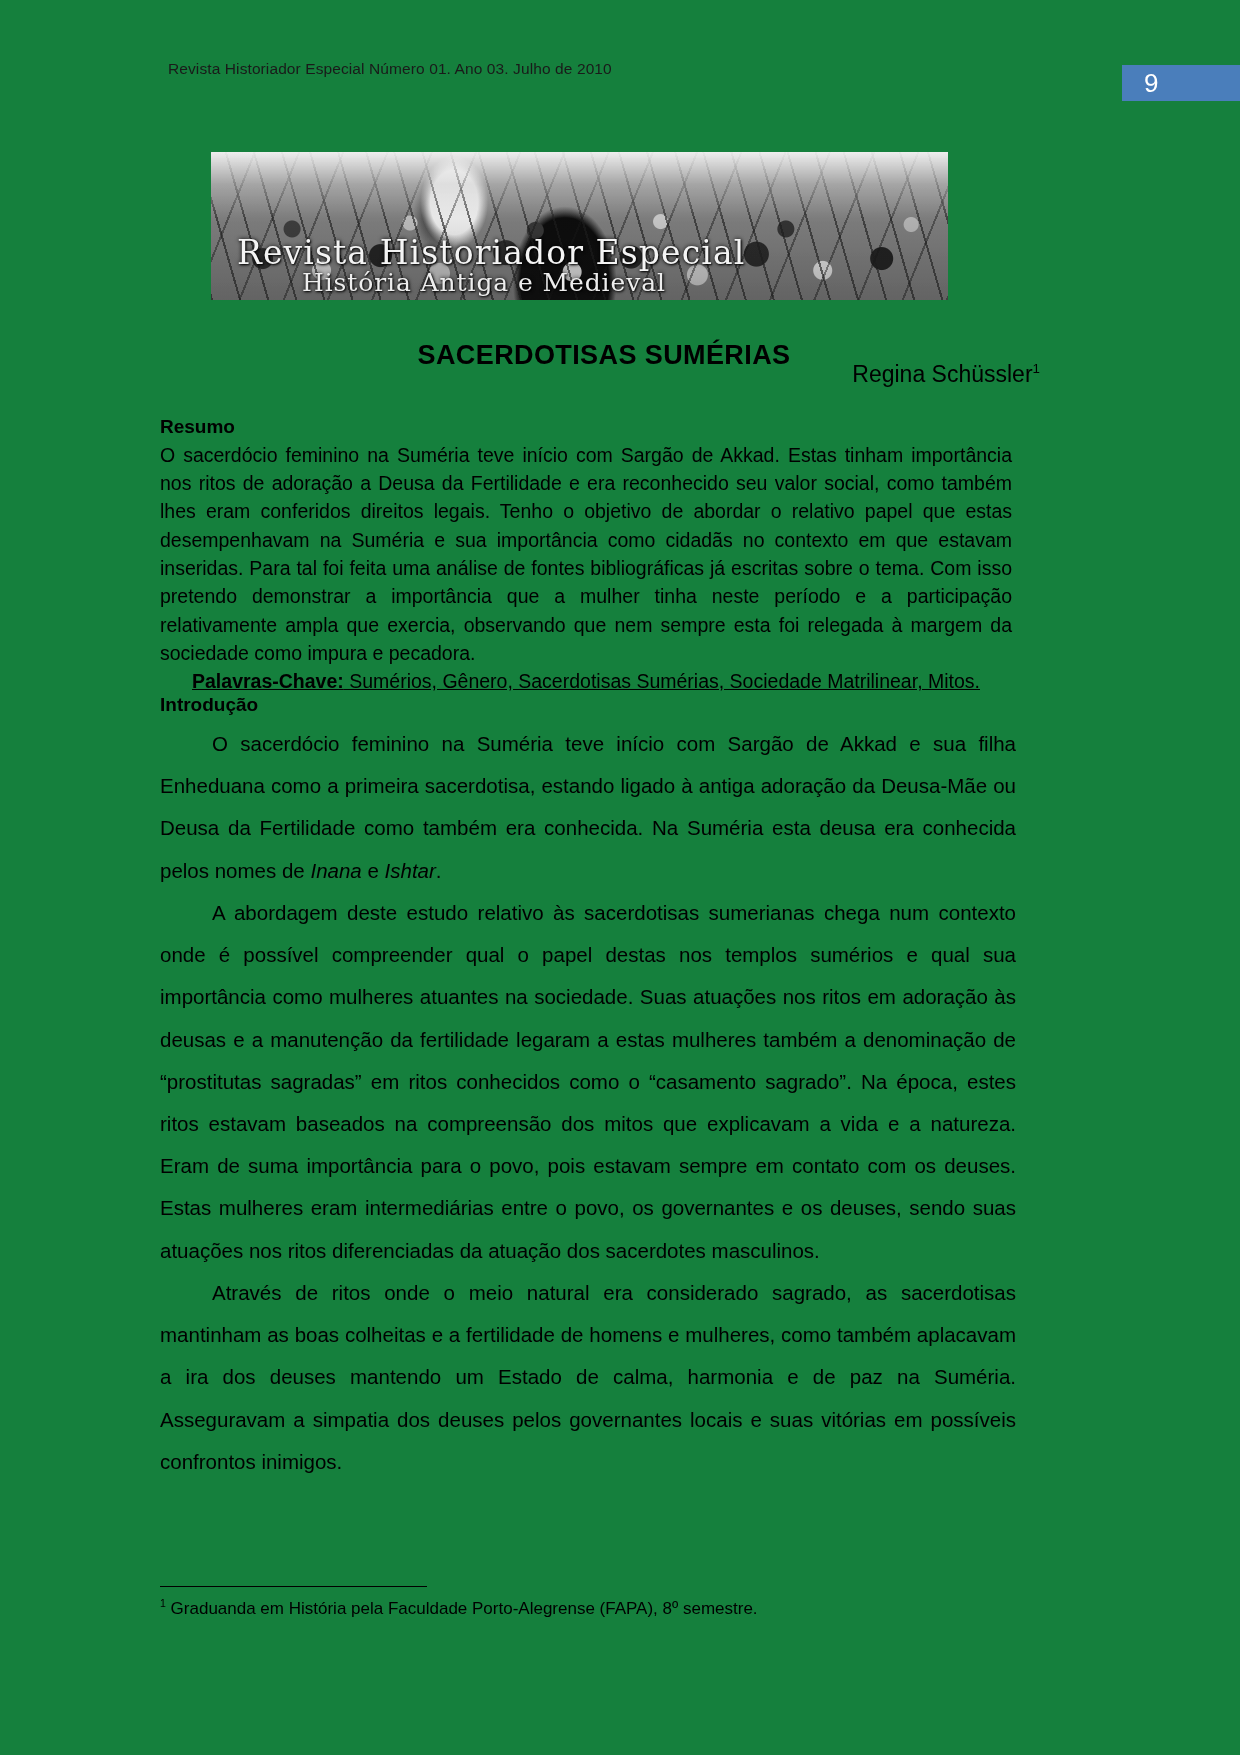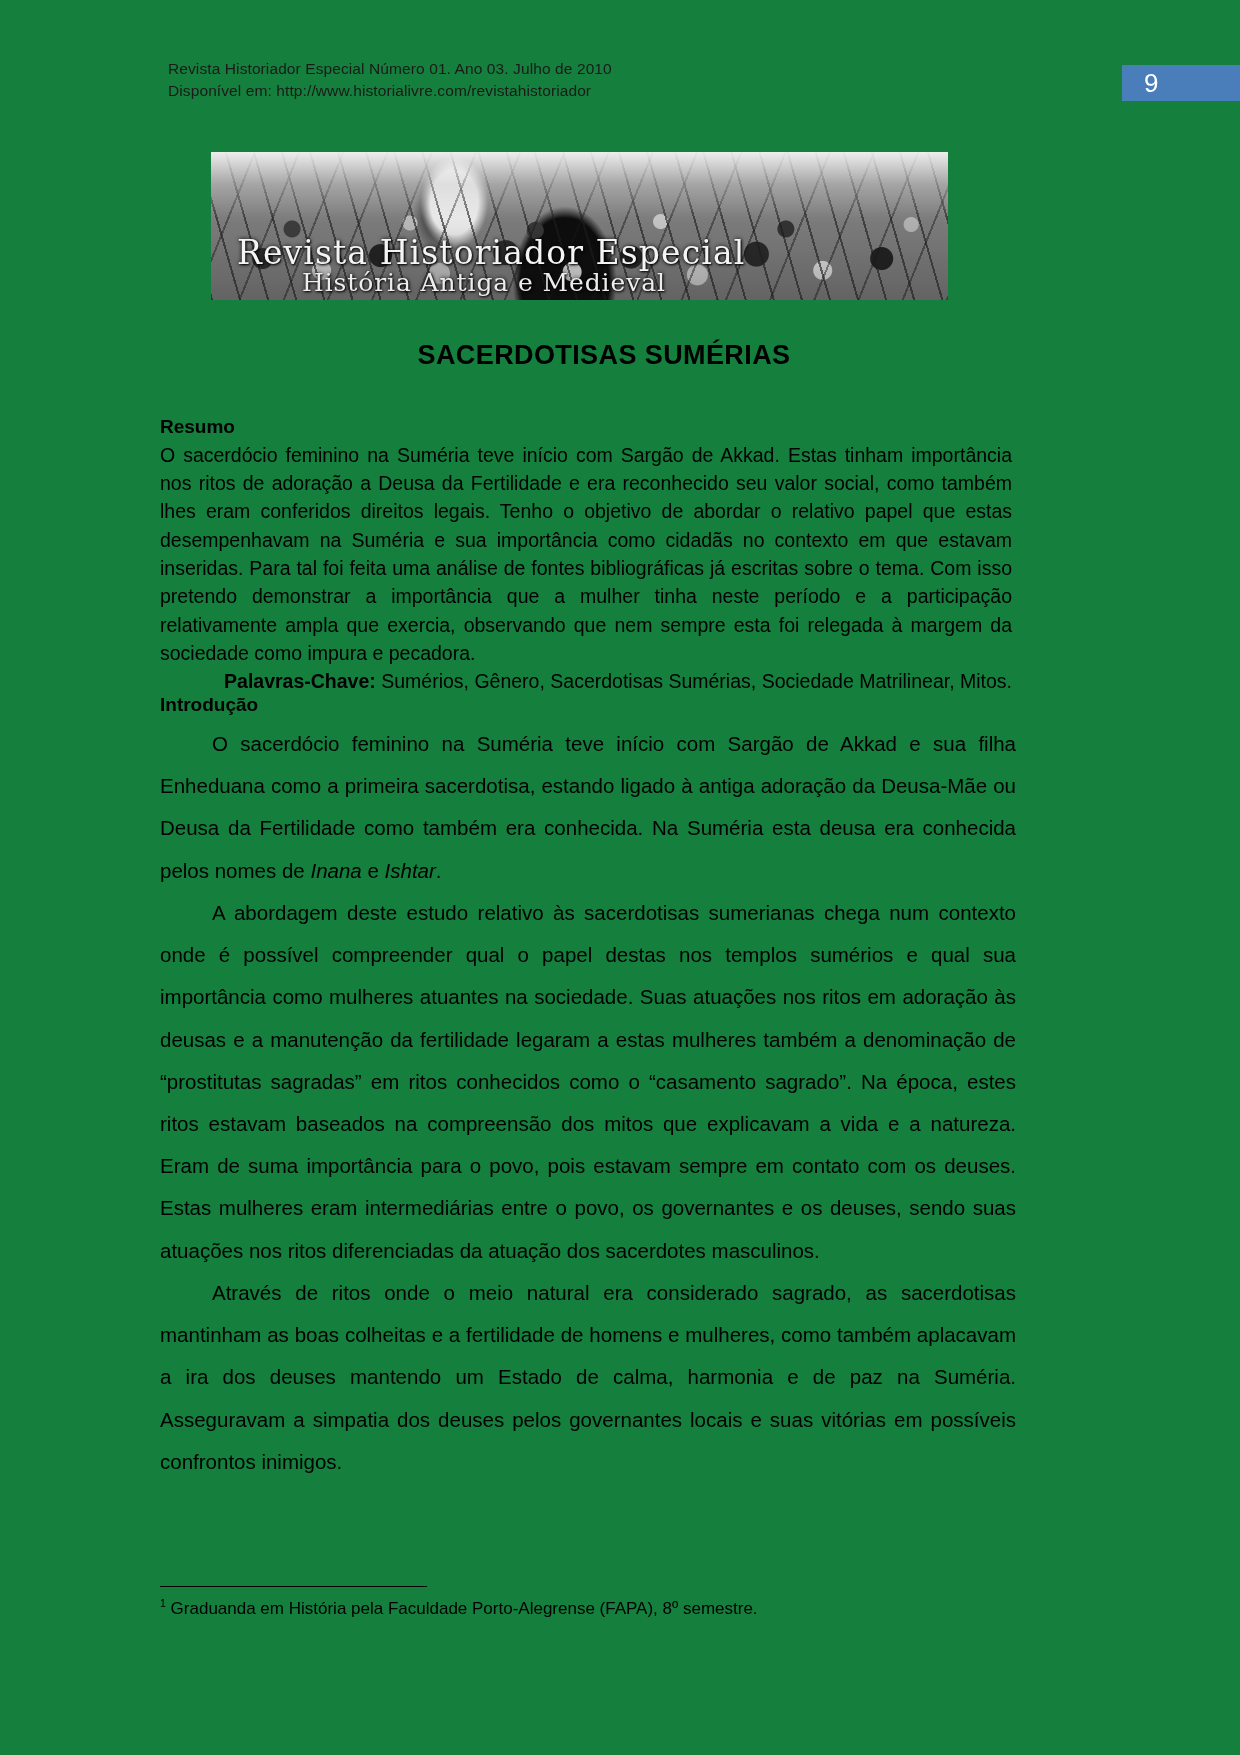--- a/index.html
+++ b/index.html
@@ -161,21 +161,22 @@
     line-height: 1.45;
   }
   .abstract p {
     margin: 0;
     font-size: 19.5px;
     line-height: 1.455;
     text-align: justify;
     text-justify: inter-word;
   }
   .abstract p.keywords {
-    text-align: right;
+    text-align: center;
+    text-decoration: underline;
   }
   .abstract p.keywords b { font-weight: bold; }
 
   
   .section-head {
     position: absolute;
     left: 160px;
     top: 678px;
     font-size: 19px;
     font-weight: bold;
@@ -217,33 +218,33 @@
   }
   .footnote sup { font-size: 0.62em; vertical-align: super; }
 </style>
 </head>
 <body>
 
 <div class="page">
 
   <div class="runhead">
     <div>Revista Historiador Especial Número 01. Ano 03. Julho de 2010</div>
-    <div>Disponível em: http://www.historialivre.com/revistahistoriador</div>
   </div>
 
   <div class="page-badge">9</div>
 
   <div class="banner">
     <div class="banner-art"></div>
     <div class="banner-title">Revista Historiador Especial</div>
     <div class="banner-subtitle">História Antiga e Medieval</div>
   </div>
 
   <h1 class="article-title">SACERDOTISAS SUMÉRIAS</h1>
 
+  <div class="byline"><span>Regina Schüssler</span><sup>1</sup></div>
 
   <section class="abstract">
     <h2>Resumo</h2>
     <p>O sacerdócio feminino na Suméria teve início com Sargão de Akkad. Estas tinham importância nos ritos de adoração a Deusa da Fertilidade e era reconhecido seu valor social, como também lhes eram conferidos direitos legais. Tenho o objetivo de abordar o relativo papel que estas desempenhavam na Suméria e sua importância como cidadãs no contexto em que estavam inseridas. Para tal foi feita uma análise de fontes bibliográficas já escritas sobre o tema. Com isso pretendo demonstrar a importância que a mulher tinha neste período e a participação relativamente ampla que exercia, observando que nem sempre esta foi relegada à margem da sociedade como impura e pecadora.</p>
     <p class="keywords"><b>Palavras-Chave:</b><span> Sumérios, Gênero, Sacerdotisas Sumérias, Sociedade Matrilinear, Mitos.</span></p>
   </section>
 
   <h2 class="section-head">Introdução</h2>
 
   <section class="body-copy">

